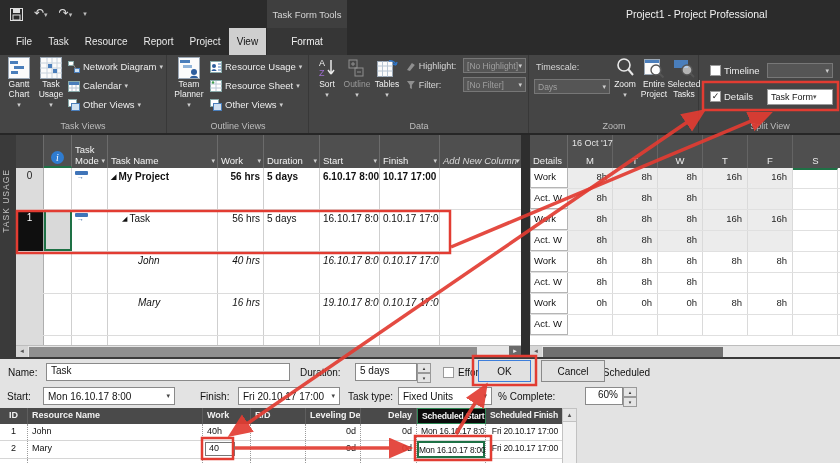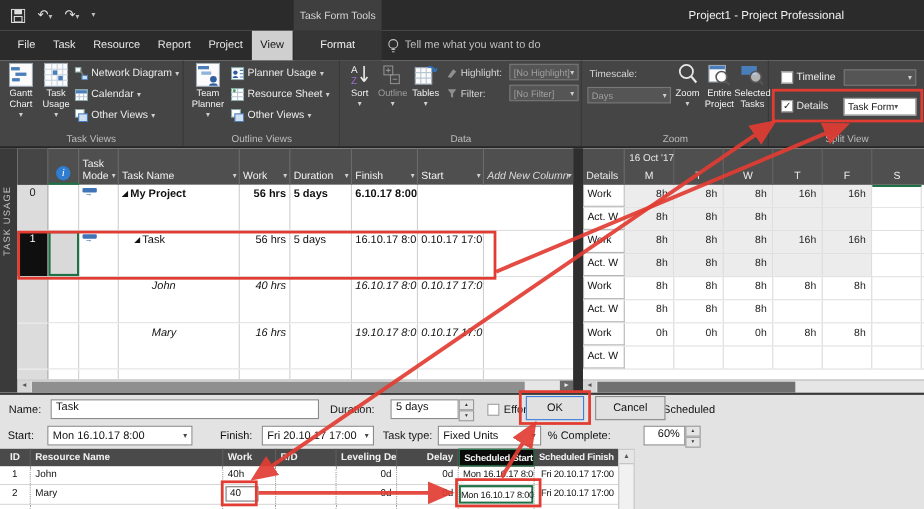--- a/index.html
+++ b/index.html
@@ -156,27 +156,20 @@
 
   <div class="abs tabbar">
     <div class="tab">File</div>
     <div class="tab">Task</div>
     <div class="tab">Resource</div>
     <div class="tab">Report</div>
     <div class="tab">Project</div>
     <div class="tab sel">View</div>
   </div>
   <div class="abs ctxtabbg">Format</div>
-  <div class="abs tellme">
-    <svg class="ric" width="11" height="14" viewBox="0 0 11 14">
-      <circle cx="5.5" cy="5" r="4" fill="none" stroke="#bfbfbf"></circle>
-      <path d="M3.8 10h3.4M4.3 12h2.4" stroke="#bfbfbf" fill="none"></path>
-    </svg>
-    <span>Tell me what you want to do</span>
-  </div>
 
   <div class="abs ribbon">
 
     <div class="rg" style="left:0;width:167px">
       <div class="bb" style="left:4px">
         <svg class="ric" width="22" height="22" viewBox="0 0 22 22">
           <rect x="0.5" y="0.5" width="21" height="21" fill="#fbfbfb" stroke="#9aa7b5"></rect>
           <rect x="2" y="4" width="8" height="3" fill="#4a7ebb"></rect>
             <rect x="6" y="9" width="10" height="3" fill="#4a7ebb"></rect>
           <rect x="3" y="14" width="7" height="3" fill="#4a7ebb"></rect>
@@ -235,21 +228,21 @@
         <span>Team Planner</span>
           <span class="dar">▾</span>
       </div>
       <div class="si" style="left:42px;top:4px">
         <svg class="ric" width="12" height="12" viewBox="0 0 12 12">
           <rect x="0.5" y="0.5" width="11" height="11" fill="#fff" stroke="#8aa"></rect>
             <circle cx="4" cy="5" r="2" fill="#2e5e9e"></circle>
           <path d="M1.5 10c0-2.5 5-2.5 5 0z" fill="#2e5e9e"></path>
             <path d="M8 3h3M8 6h3M8 9h3" stroke="#4a7ebb"></path>
         </svg>
-        <span>Planner Usage</span>
+        <span>Resource Usage</span>
           <span class="dar">▾</span>
       </div>
       <div class="si" style="left:42px;top:23px">
         <svg class="ric" width="12" height="12" viewBox="0 0 12 12">
           <rect x="0.5" y="0.5" width="11" height="11" fill="#fff" stroke="#8aa"></rect>
             <path d="M0 4h12M0 8h12M6 1v10" stroke="#b8c6d4"></path>
           <circle cx="3" cy="2.5" r="1.3" fill="#3f9e4f"></circle>
         </svg>
         <span>Resource Sheet</span>
           <span class="dar">▾</span>
@@ -394,42 +387,43 @@
           <span class="dar">▾</span>
         </div>
       <div class="hc w-work">
           <span>Work</span>
           <span class="dar">▾</span>
         </div>
       <div class="hc w-dur">
           <span>Duration</span>
           <span class="dar">▾</span>
         </div>
+      <div class="hc w-start">
+          <span>Start</span>
+          <span class="dar">▾</span>
+        </div>
       <div class="hc w-fin">
           <span>Finish</span>
-          <span class="dar">▾</span>
-        </div>
-      <div class="hc w-start">
-          <span>Start</span>
           <span class="dar">▾</span>
         </div>
       <div class="hc w-add" style="font-style:italic;color:#dadada;border-right:none">
           <span>Add New Column</span>
           <span class="dar">▾</span>
         </div>
     </div>
 
     <div class="lrow">
       <div class="cell w-num numcell">0</div>
       <div class="cell w-info"></div>
       <div class="cell w-mode"><span class="modeico"><i></i><b>→</b></span></div>
       <div class="cell w-name bold"><span class="tri">◢</span><span>My Project</span></div>
       <div class="cell w-work bold tright">56 hrs</div>
       <div class="cell w-dur bold">5 days</div>
       <div class="cell w-start bold">6.10.17 8:00</div>
+      <div class="cell w-fin bold">10.17 17:00</div>
       <div class="cell w-add" style="border-right:none"></div>
     </div>
 
     <div class="lrow">
       <div class="cell w-num numcell sel">1</div>
       <div class="cell w-info infocell active"></div>
       <div class="cell w-mode"><span class="modeico"><i></i><b>→</b></span></div>
       <div class="cell w-name" style="padding-left:14px"><span class="tri">◢</span><span>Task</span></div>
       <div class="cell w-work tright">56 hrs</div>
       <div class="cell w-dur">5 days</div>

